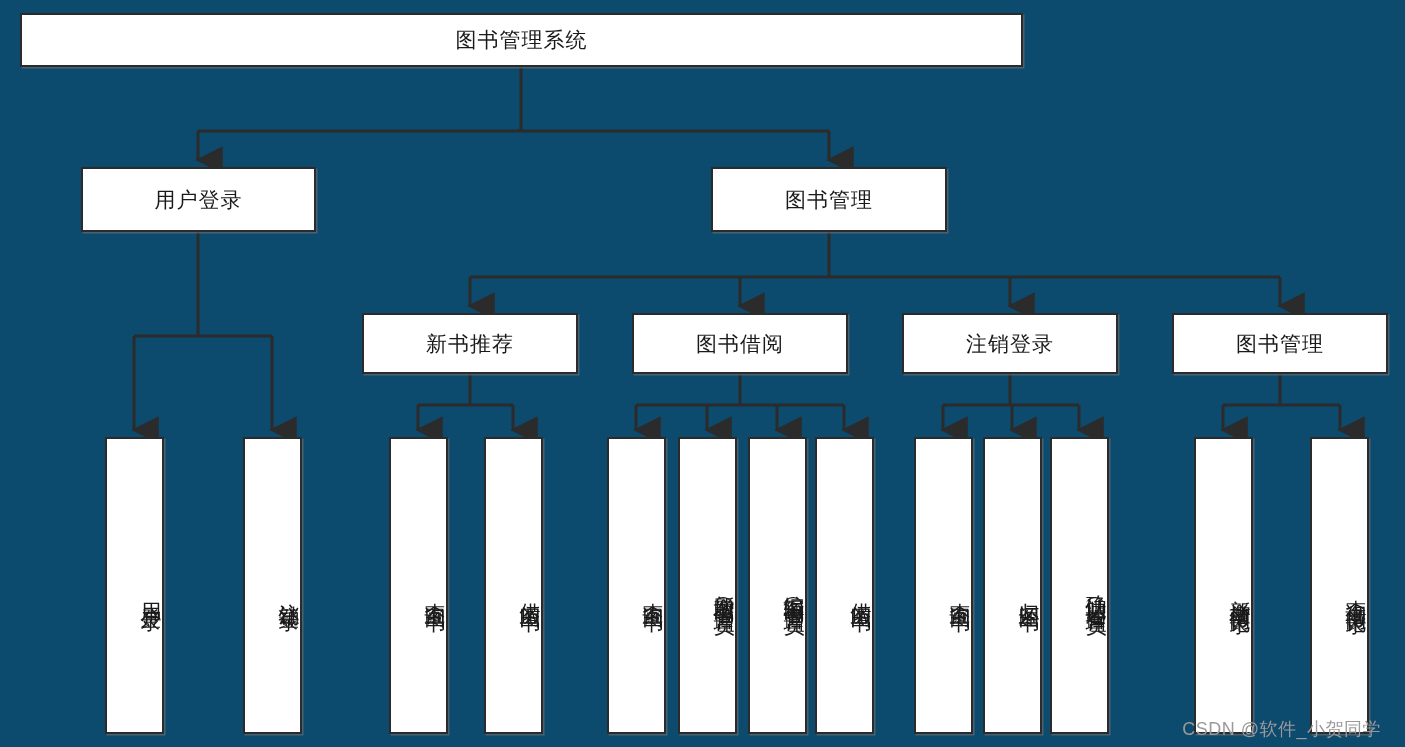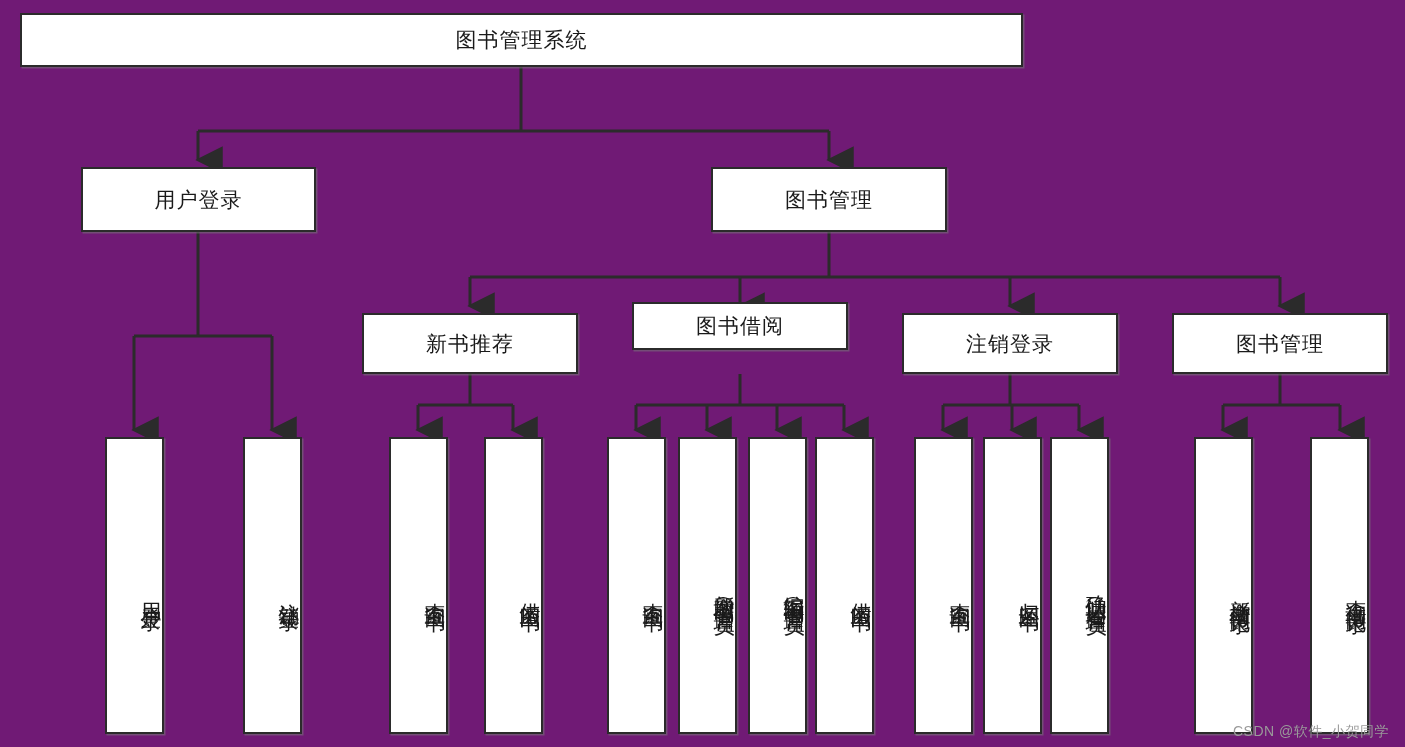--- a/index.html
+++ b/index.html
@@ -4,21 +4,21 @@
 <style>
   html,body{margin:0;padding:0;background:#ffffff;}
   body{
     font-family:"Liberation Sans","DejaVu Sans",sans-serif;
     -webkit-font-smoothing:antialiased;
   }
   #canvas{
     position:relative;
     width:1405px;
     height:747px;
-    background:#701a75;
+    background:#0c4a6e;
     overflow:hidden;
   }
   svg.wires{
     position:absolute;
     left:0; top:0;
     width:1405px; height:747px;
     pointer-events:none;
   }
   .node{
     position:absolute;
@@ -46,23 +46,23 @@
     align-items:flex-start;
     justify-content:center;
   }
   .node-v .vlabel{
     writing-mode:vertical-rl;
     text-orientation:upright;
     white-space:nowrap;
   }
   .watermark{
     position:absolute;
-    right:16px;
+    right:24px;
     bottom:6px;
-    font-size:14px;
+    font-size:18px;
     color:#9a9a9a;
     letter-spacing:.5px;
     white-space:nowrap;
   }
 </style>
 </head>
 <body>
 
 <div id="canvas">
 
@@ -123,21 +123,21 @@
   <div class="node node-h" style="left:81px; top:167px; width:235px; height:65px;">
     <span>用户登录</span>
   </div>
   <div class="node node-h" style="left:711px; top:167px; width:236px; height:65px;">
     <span>图书管理</span>
   </div>
 
   <div class="node node-h" style="left:362px; top:313px; width:216px; height:61px;">
     <span>新书推荐</span>
   </div>
-  <div class="node node-h" style="left:632px; top:302px; width:216px; height:48px;">
+  <div class="node node-h" style="left:632px; top:313px; width:216px; height:61px;">
     <span>图书借阅</span>
   </div>
   <div class="node node-h" style="left:902px; top:313px; width:216px; height:61px;">
     <span>注销登录</span>
   </div>
   <div class="node node-h" style="left:1172px; top:313px; width:216px; height:61px;">
     <span>图书管理</span>
   </div>
 
   <div class="node node-v" style="left:105px; top:437px; width:59px; height:297px;">

